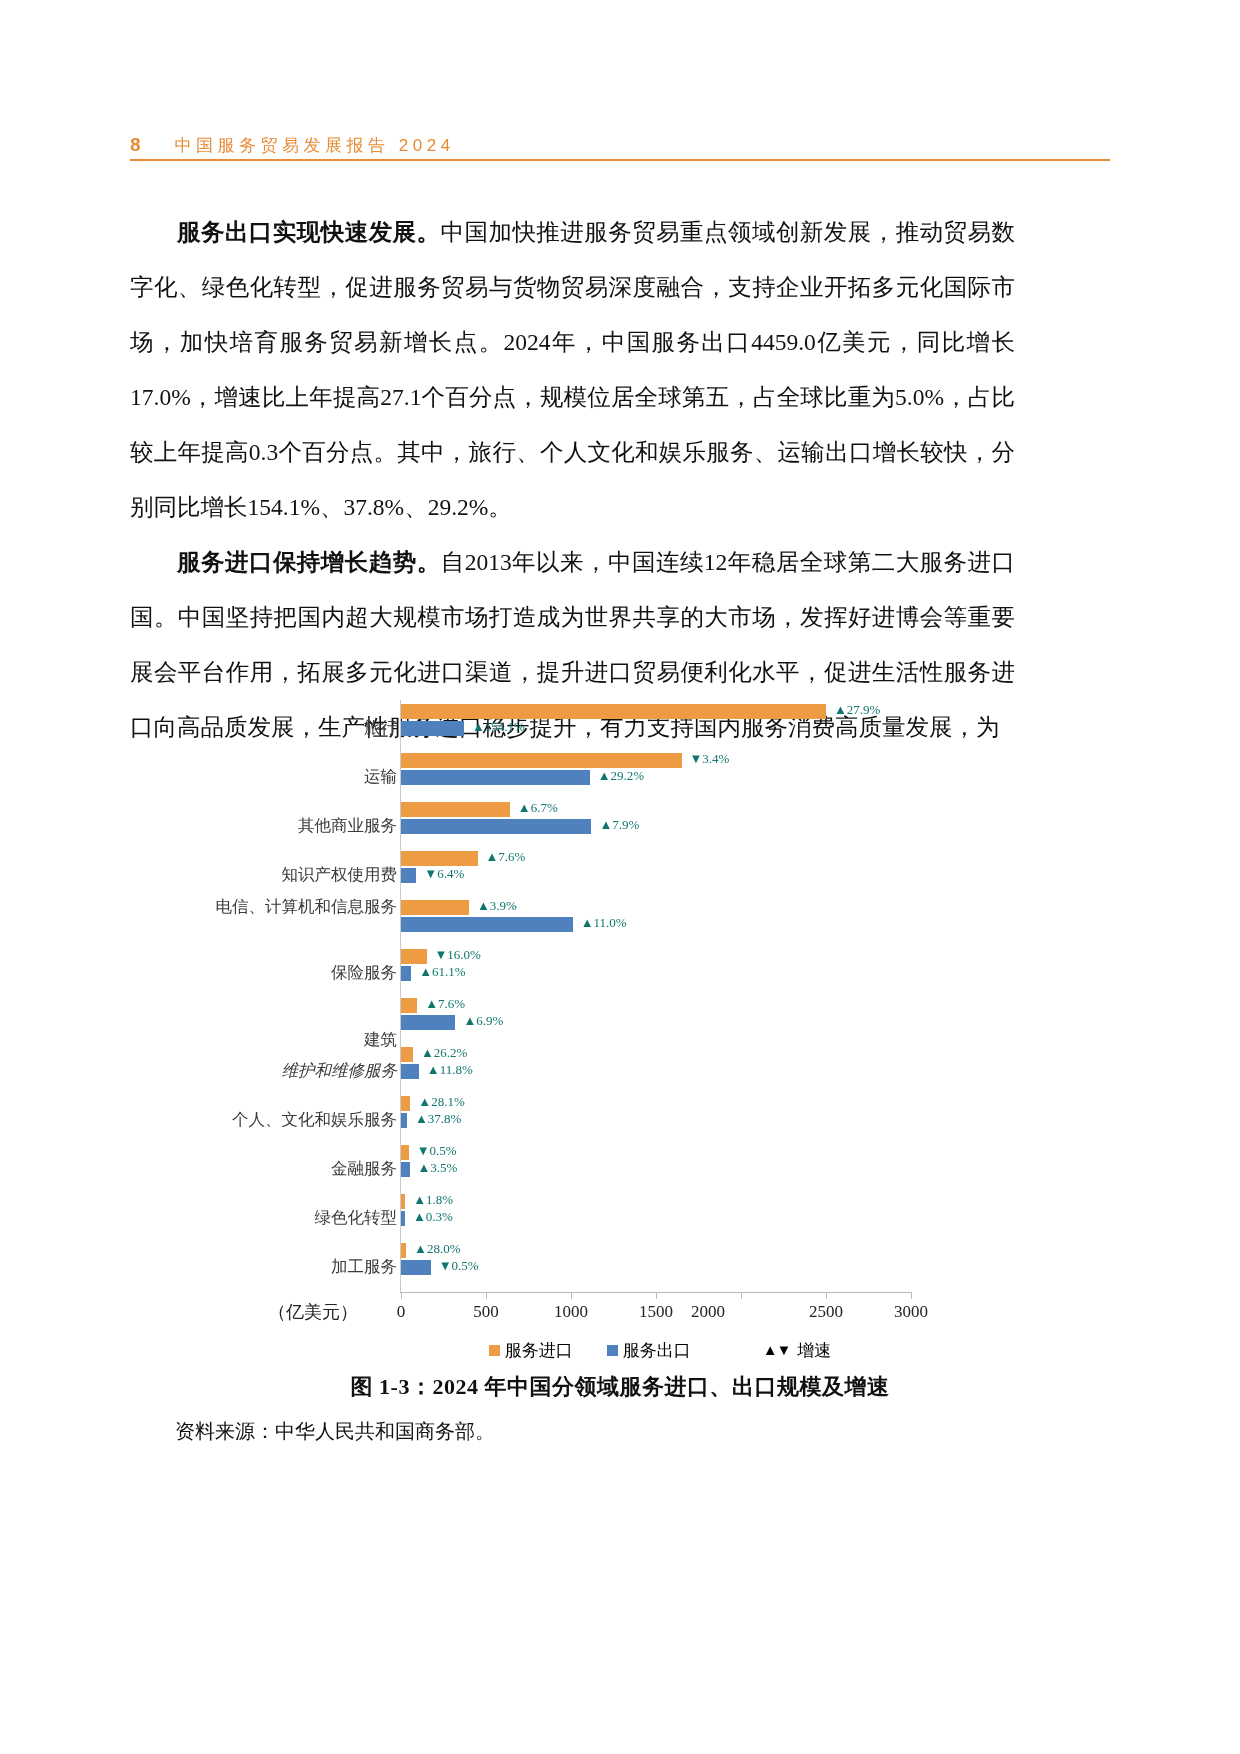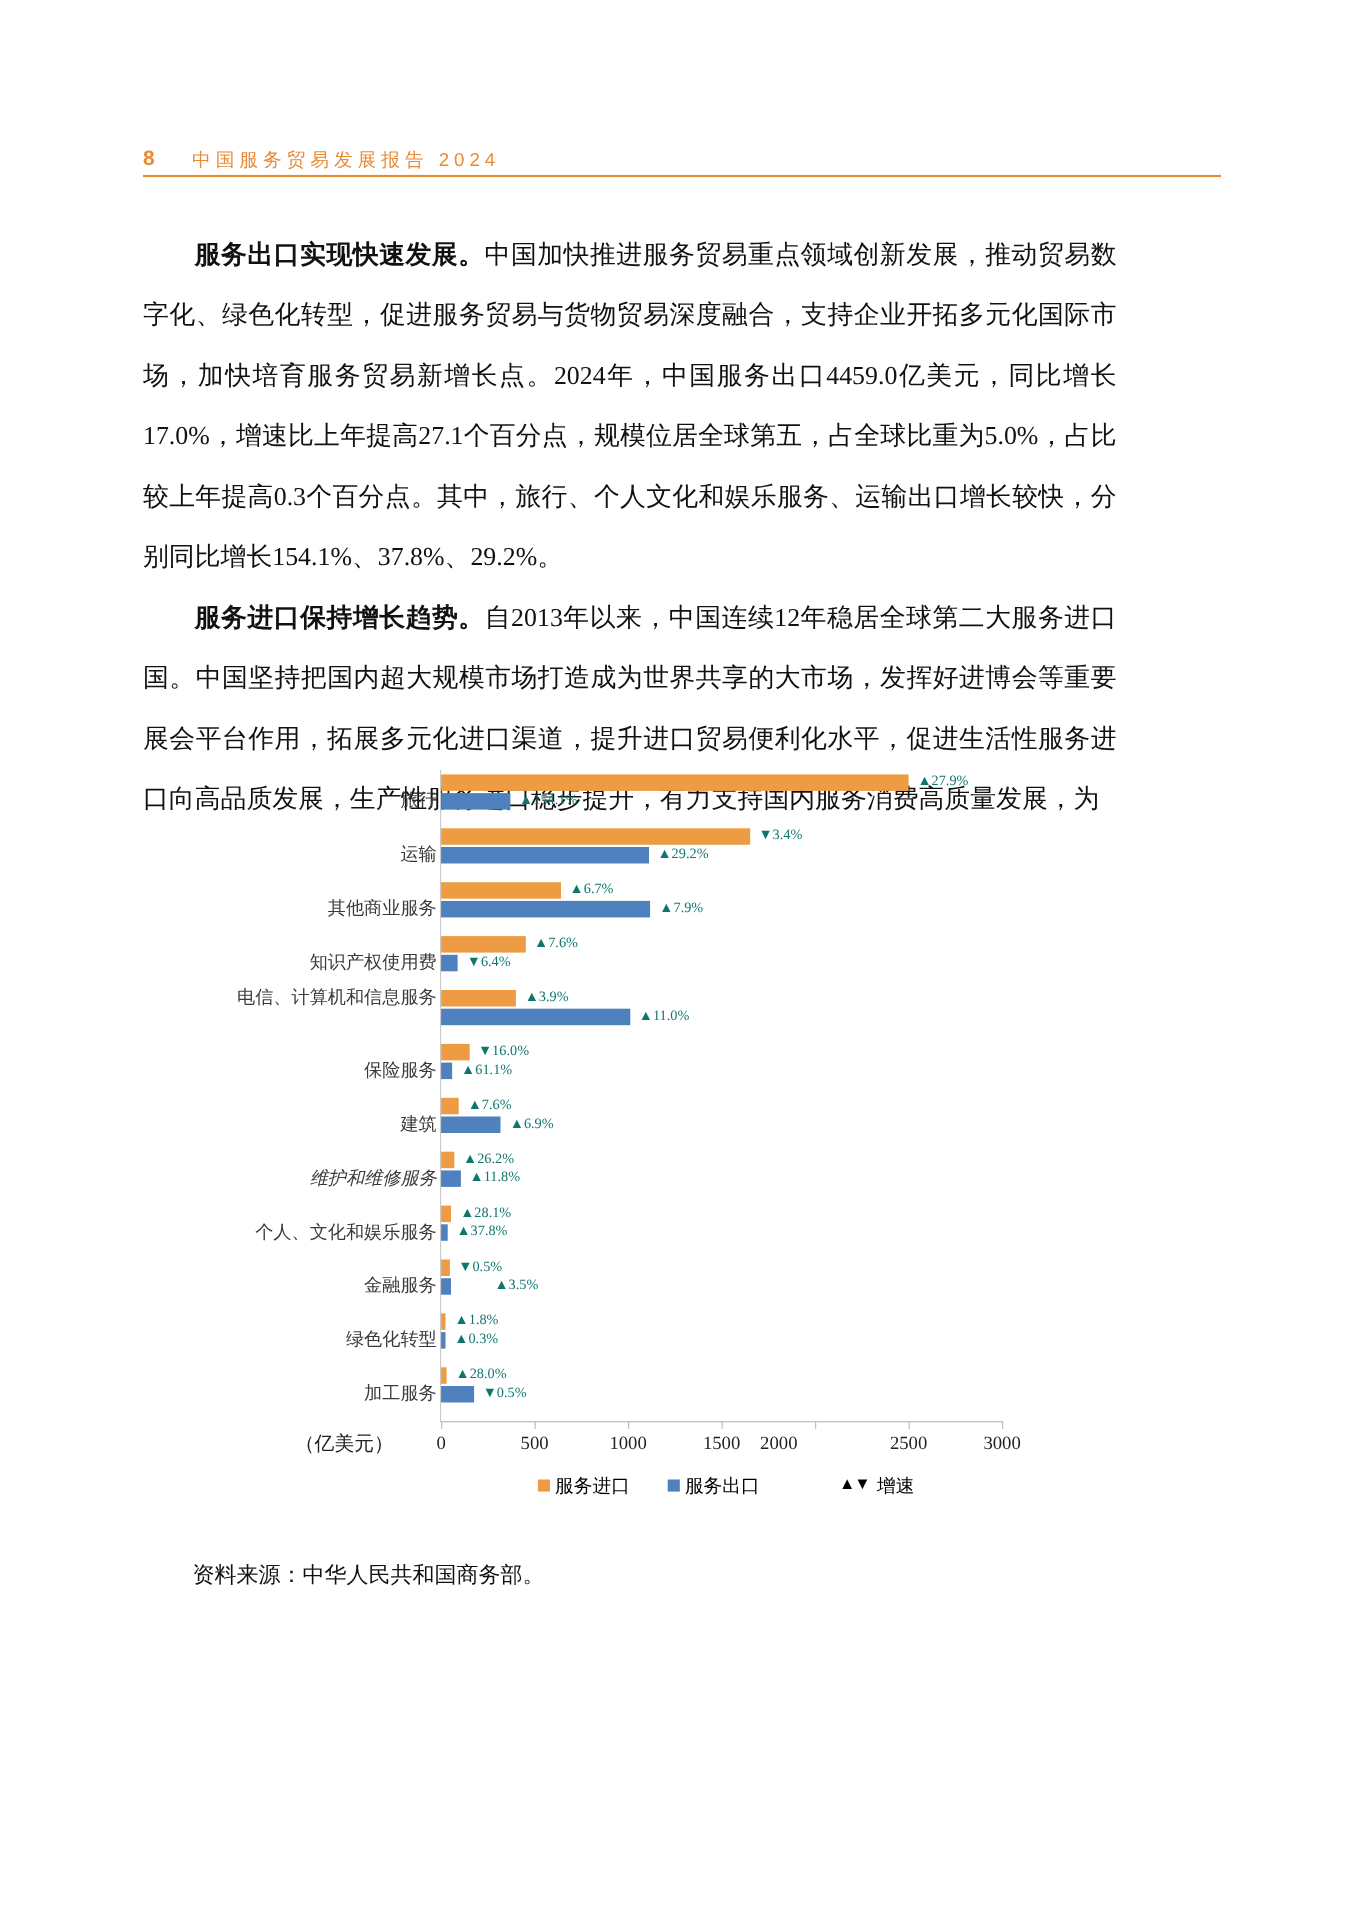--- a/index.html
+++ b/index.html
@@ -149,40 +149,40 @@
         <div class="catlabel" style="top: 206px;">电信、计算机和信息服务</div>
         <div class="bar imp" style="top: 210px; width: 68px;"></div>
         <div class="blabel" style="left: 327px; top: 208px;">▲3.9%</div>
         <div class="bar exp" style="top: 227px; width: 171.7px;"></div>
         <div class="blabel" style="left: 430.7px; top: 225px;">▲11.0%</div>
         <div class="catlabel" style="top: 272px;">保险服务</div>
         <div class="bar imp" style="top: 259px; width: 25.5px;"></div>
         <div class="blabel" style="left: 284.5px; top: 257px;">▼16.0%</div>
         <div class="bar exp" style="top: 276px; width: 10.2px;"></div>
         <div class="blabel" style="left: 269.2px; top: 274px;">▲61.1%</div>
-        <div class="catlabel" style="top: 321px;">建筑</div>
+        <div class="catlabel" style="top: 339px;">建筑</div>
         <div class="bar imp" style="top: 308px; width: 16.15px;"></div>
         <div class="blabel" style="left: 275.15px; top: 306px;">▲7.6%</div>
         <div class="bar exp" style="top: 325px; width: 54.4px;"></div>
         <div class="blabel" style="left: 313.4px; top: 323px;">▲6.9%</div>
         <div class="catlabel" style="top: 370px; font-style: italic;">维护和维修服务</div>
         <div class="bar imp" style="top: 357px; width: 11.9px;"></div>
         <div class="blabel" style="left: 270.9px; top: 355px;">▲26.2%</div>
         <div class="bar exp" style="top: 374px; width: 17.85px;"></div>
         <div class="blabel" style="left: 276.85px; top: 372px;">▲11.8%</div>
         <div class="catlabel" style="top: 419px;">个人、文化和娱乐服务</div>
         <div class="bar imp" style="top: 406px; width: 9.35px;"></div>
         <div class="blabel" style="left: 268.35px; top: 404px;">▲28.1%</div>
         <div class="bar exp" style="top: 423px; width: 5.95px;"></div>
         <div class="blabel" style="left: 264.95px; top: 421px;">▲37.8%</div>
         <div class="catlabel" style="top: 468px;">金融服务</div>
         <div class="bar imp" style="top: 455px; width: 7.65px;"></div>
         <div class="blabel" style="left: 266.65px; top: 453px;">▼0.5%</div>
         <div class="bar exp" style="top: 472px; width: 8.5px;"></div>
-        <div class="blabel" style="left: 267.5px; top: 470px; margin-left: 32px;">▲3.5%</div>
+        <div class="blabel" style="left: 267.5px; top: 470px;">▲3.5%</div>
         <div class="catlabel" style="top: 517px;">绿色化转型</div>
         <div class="bar imp" style="top: 504px; width: 4.25px;"></div>
         <div class="blabel" style="left: 263.25px; top: 502px;">▲1.8%</div>
         <div class="bar exp" style="top: 521px; width: 4px;"></div>
         <div class="blabel" style="left: 263px; top: 519px;">▲0.3%</div>
         <div class="catlabel" style="top: 566px;">加工服务</div>
         <div class="bar imp" style="top: 553px; width: 5.1px;"></div>
         <div class="blabel" style="left: 264.1px; top: 551px;">▲28.0%</div>
         <div class="bar exp" style="top: 570px; width: 29.75px;"></div>
         <div class="blabel" style="left: 288.75px; top: 568px;">▼0.5%</div>
@@ -196,15 +196,16 @@
         <span class="swatch sw-exp"></span>
         <span>服务出口</span>
       </div>
       <div class="lg-growth">
         <span class="arrows">▲▼</span>
         <span>增速</span>
       </div>
     </div>
   </div>
 
+  <div class="caption">图 1-3：2024 年中国分领域服务进口、出口规模及增速</div>
   <div class="source">资料来源：中华人民共和国商务部。</div>
 
 </div>
 
 </body></html>

